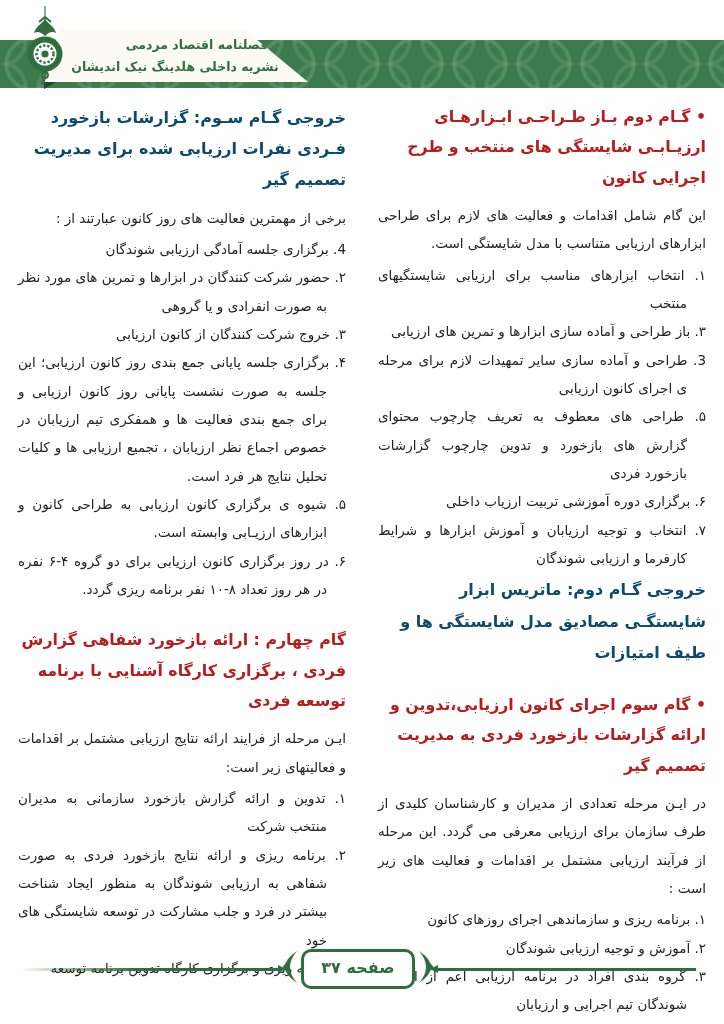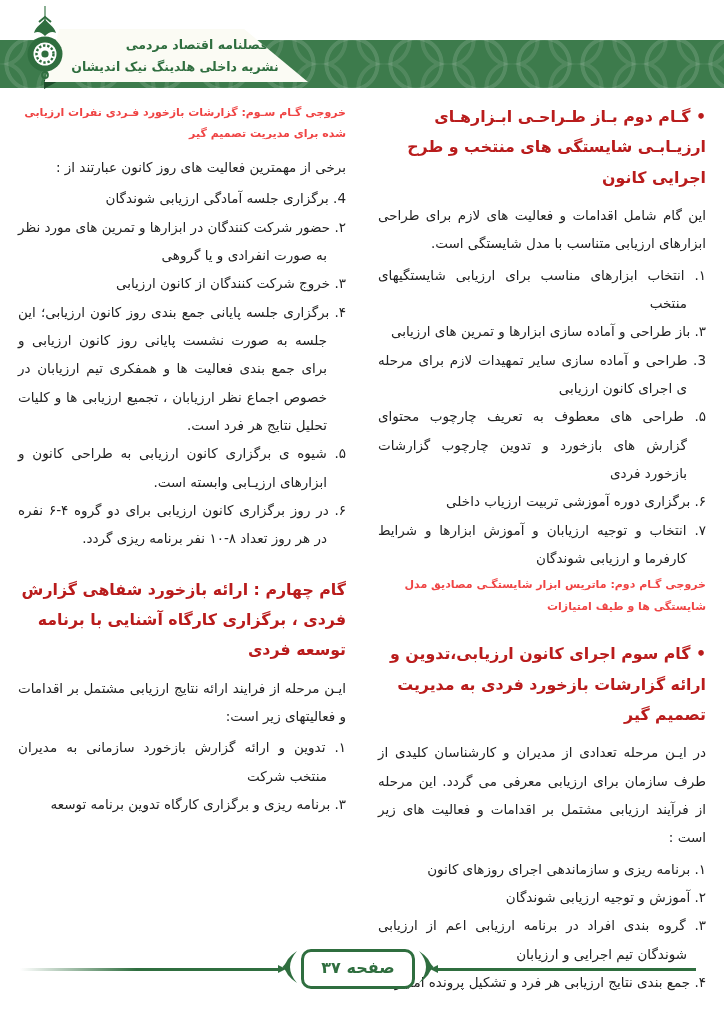--- a/index.html
+++ b/index.html
@@ -29,21 +29,21 @@
   
   .content { position:absolute; top:102px; left:0; right:0; padding:0 18px;
              display:flex; gap:32px; direction:rtl; }
   .column { width:328px; flex:0 0 328px; color:#222222; font-size:13.5px;
             line-height:2.1; text-align:justify; }
   .blk { direction:rtl; }
   .blk-paragraph { margin:8px 0 3px; }
   .blk-item { padding-right:19px; text-indent:-19px; }
   .blk-heading-red { color:#b91c1c; font-weight:bold; font-size:15.8px;
                      line-height:1.92; text-align:right; margin:22px 0 8px; }
-  .blk-heading-green { color:#ef4444; font-weight:bold; font-size:11px;
+  .blk-heading-green { color:#0c4a6e; font-weight:bold; font-size:16px;
                        line-height:1.95; text-align:right; margin:2px 0 3px; }
   .column > .blk:first-child { margin-top:0; }
 
   
   .footer { position:absolute; top:946px; left:20px; right:28px; height:46px;
             display:flex; align-items:center; direction:rtl; }
   .rule { height:3px; flex:1 1 auto; position:relative; }
   .rule-right { background:#2f6e3f; }
   .rule-left  { background:linear-gradient(to left, #2f6e3f 55%, rgba(47,110,63,0) 100%); }
   .rule-right::before { content:""; position:absolute; left:-7px; top:50%; transform:translateY(-50%);
@@ -104,20 +104,21 @@
         <div class="blk blk-paragraph">برخی از مهمترین فعالیت های روز کانون عبارتند از :</div>
         <div class="blk blk-item">4. برگزاری جلسه آمادگی ارزیابی شوندگان</div>
         <div class="blk blk-item">۲. حضور شرکت کنندگان در ابزارها و تمرین های مورد نظر به صورت انفرادی و یا گروهی</div>
         <div class="blk blk-item">۳. خروج شرکت کنندگان از کانون ارزیابی</div>
         <div class="blk blk-item">۴. برگزاری جلسه پایانی جمع بندی روز کانون ارزیابی؛ این جلسه به صورت نشست پایانی روز کانون ارزیابی و برای جمع بندی فعالیت ها و همفکری تیم ارزیابان در خصوص اجماع نظر ارزیابان ، تجمیع ارزیابی ها و کلیات تحلیل نتایج هر فرد است.</div>
         <div class="blk blk-item">۵. شیوه ی برگزاری کانون ارزیابی به طراحی کانون و ابزارهای ارزیـابی وابسته است.</div>
         <div class="blk blk-item">۶. در روز برگزاری کانون ارزیابی برای دو گروه ۴‏-‏۶ نفره در هر روز تعداد ۸‏-‏۱۰ نفر برنامه ریزی گردد.</div>
         <div class="blk blk-heading-red">گام چهارم : ارائه بازخورد شفاهی گزارش فردی ، برگزاری کارگاه آشنایی با برنامه توسعه فردی</div>
         <div class="blk blk-paragraph">ایـن مرحله از فرایند ارائه نتایج ارزیابی مشتمل بر اقدامات و فعالیتهای زیر است:</div>
         <div class="blk blk-item">۱. تدوین و ارائه گزارش بازخورد سازمانی به مدیران منتخب شرکت</div>
+        <div class="blk blk-item">۲. برنامه ریزی و ارائه نتایج بازخورد فردی به صورت شفاهی به ارزیابی شوندگان به منظور ایجاد شناخت بیشتر در فرد و جلب مشارکت در توسعه شایستگی های خود</div>
         <div class="blk blk-item">۳. برنامه ریزی و برگزاری کارگاه تدوین برنامه توسعه</div>
       </div>
   </div>
 
   <div class="footer">
     <div class="rule rule-right"></div>
     <span class="orn">
       <svg width="16" height="36" viewBox="0 0 16 36" xmlns="http://www.w3.org/2000/svg">
         <path d="M1 2 Q13 10 13 18 Q13 26 1 34 Q8 26 8 18 Q8 10 1 2 Z" fill="#2f6e3f"></path>
         <path d="M12 14 L15.5 18 L12 22 L9.5 18 Z" fill="#2f6e3f"></path>

